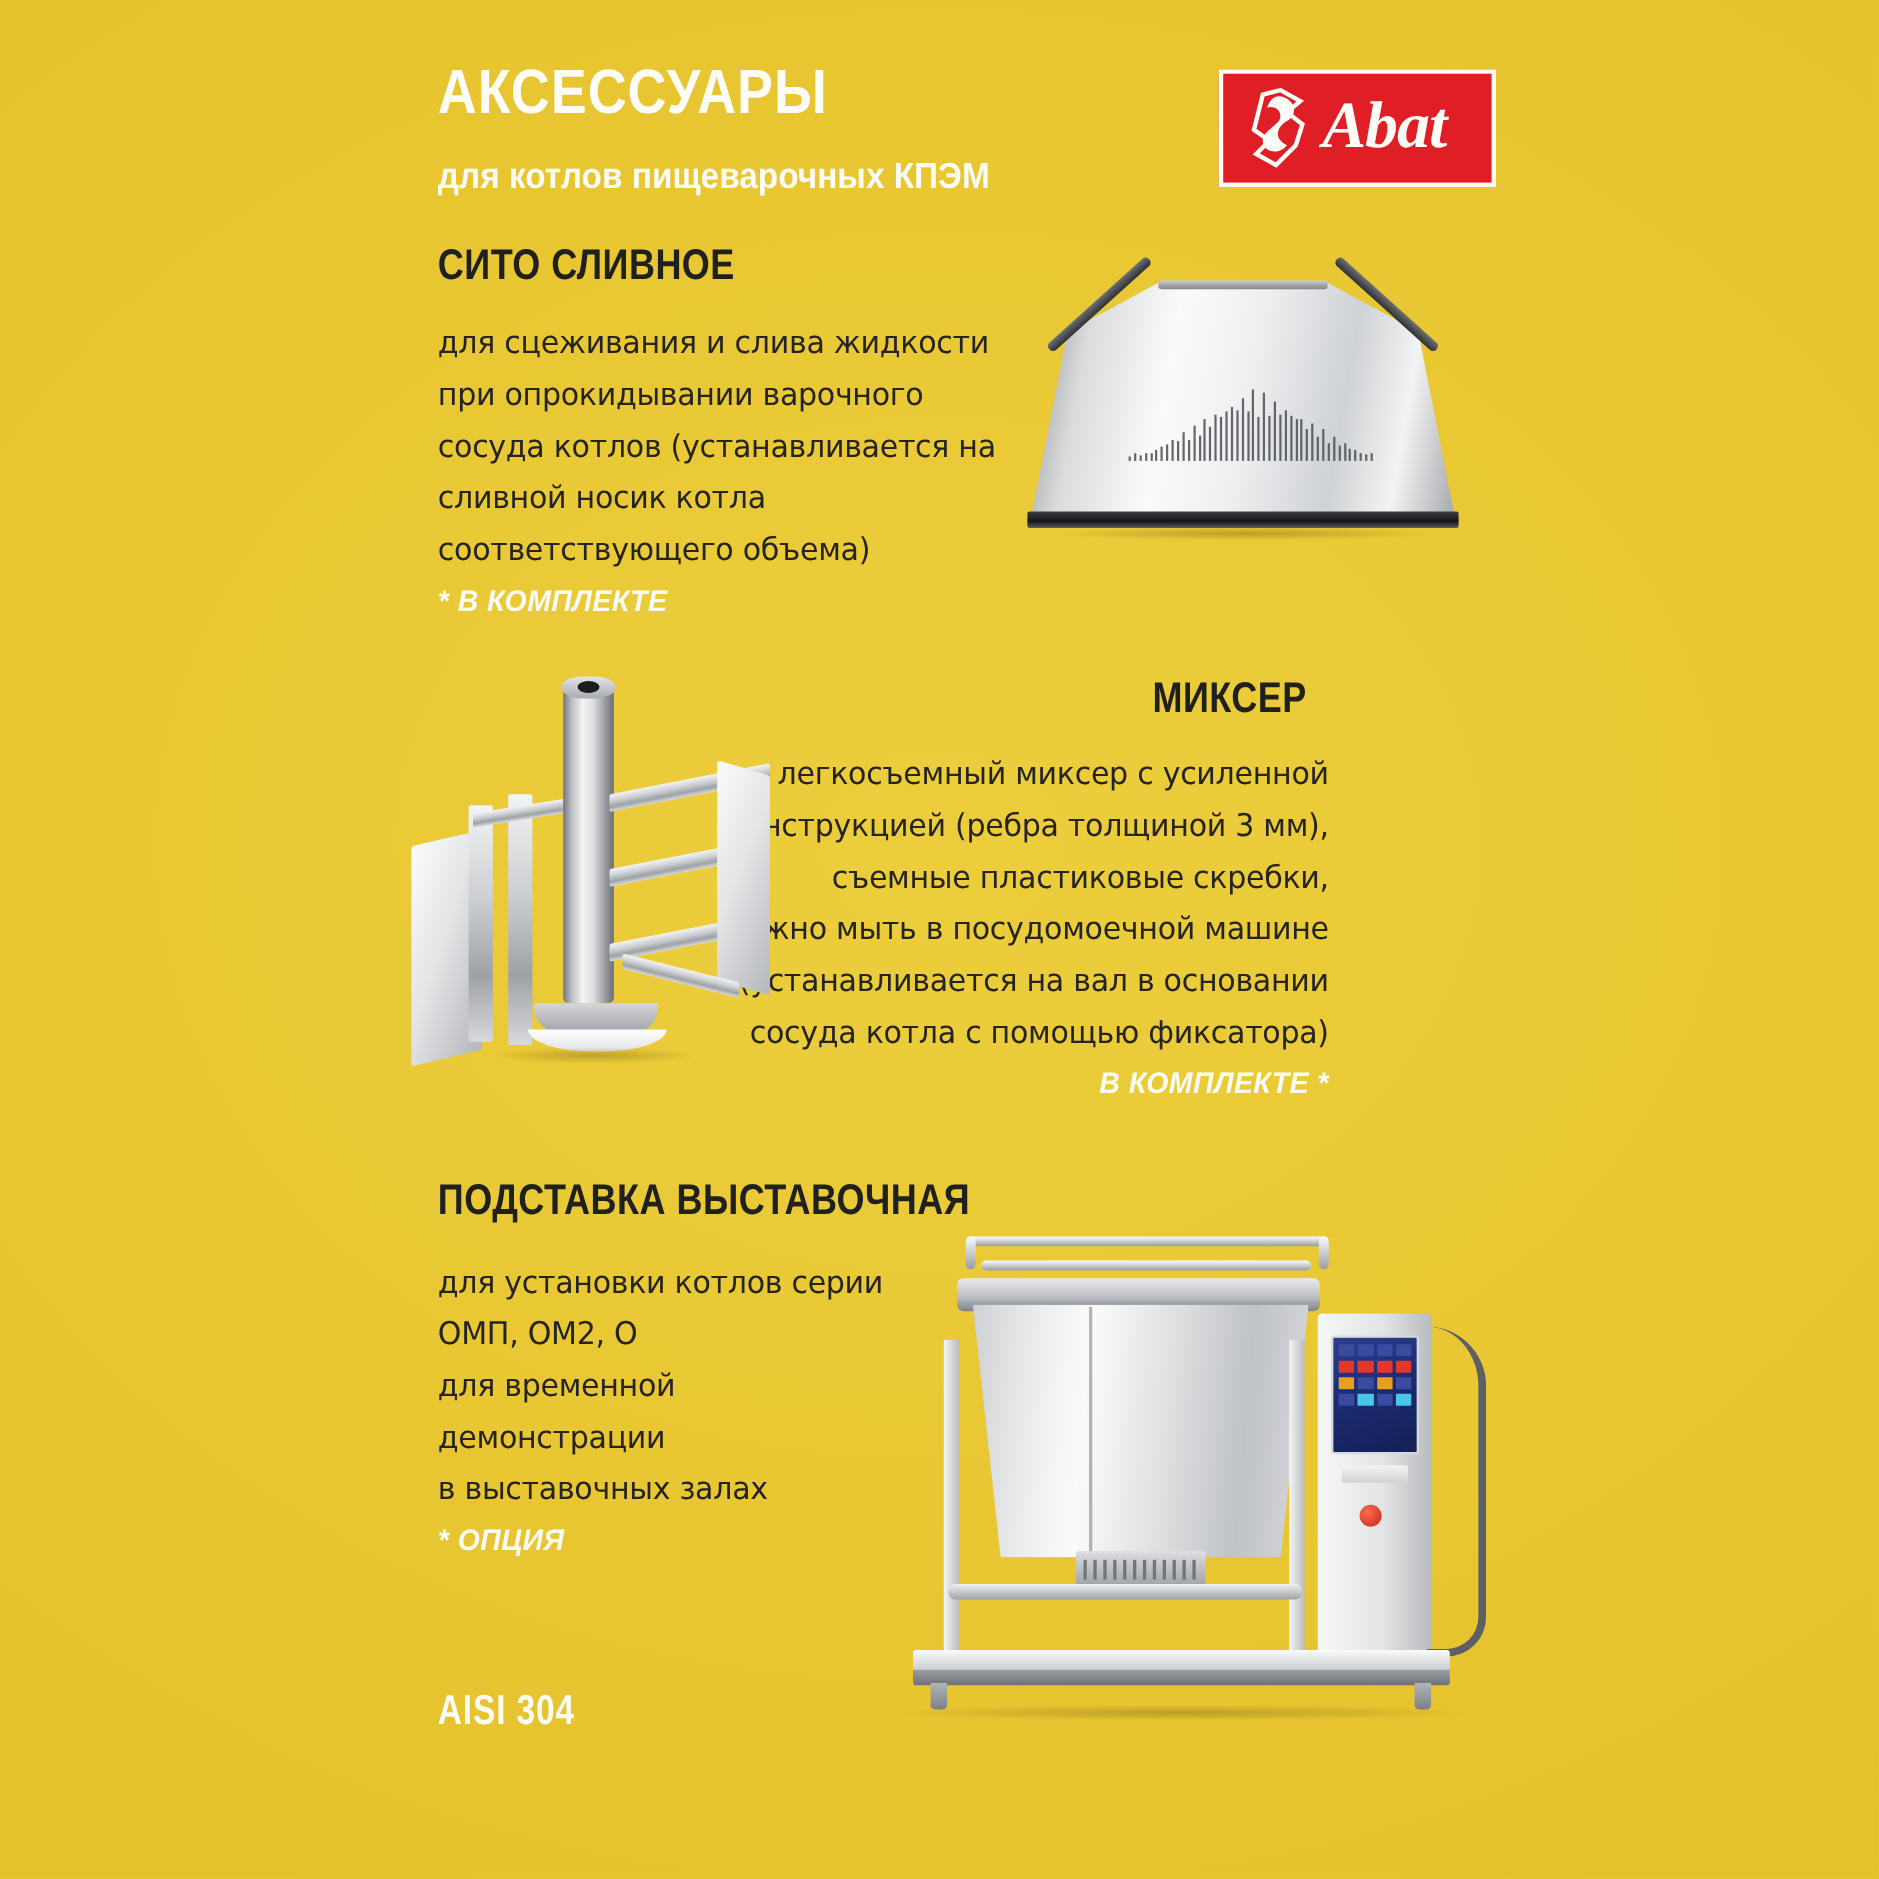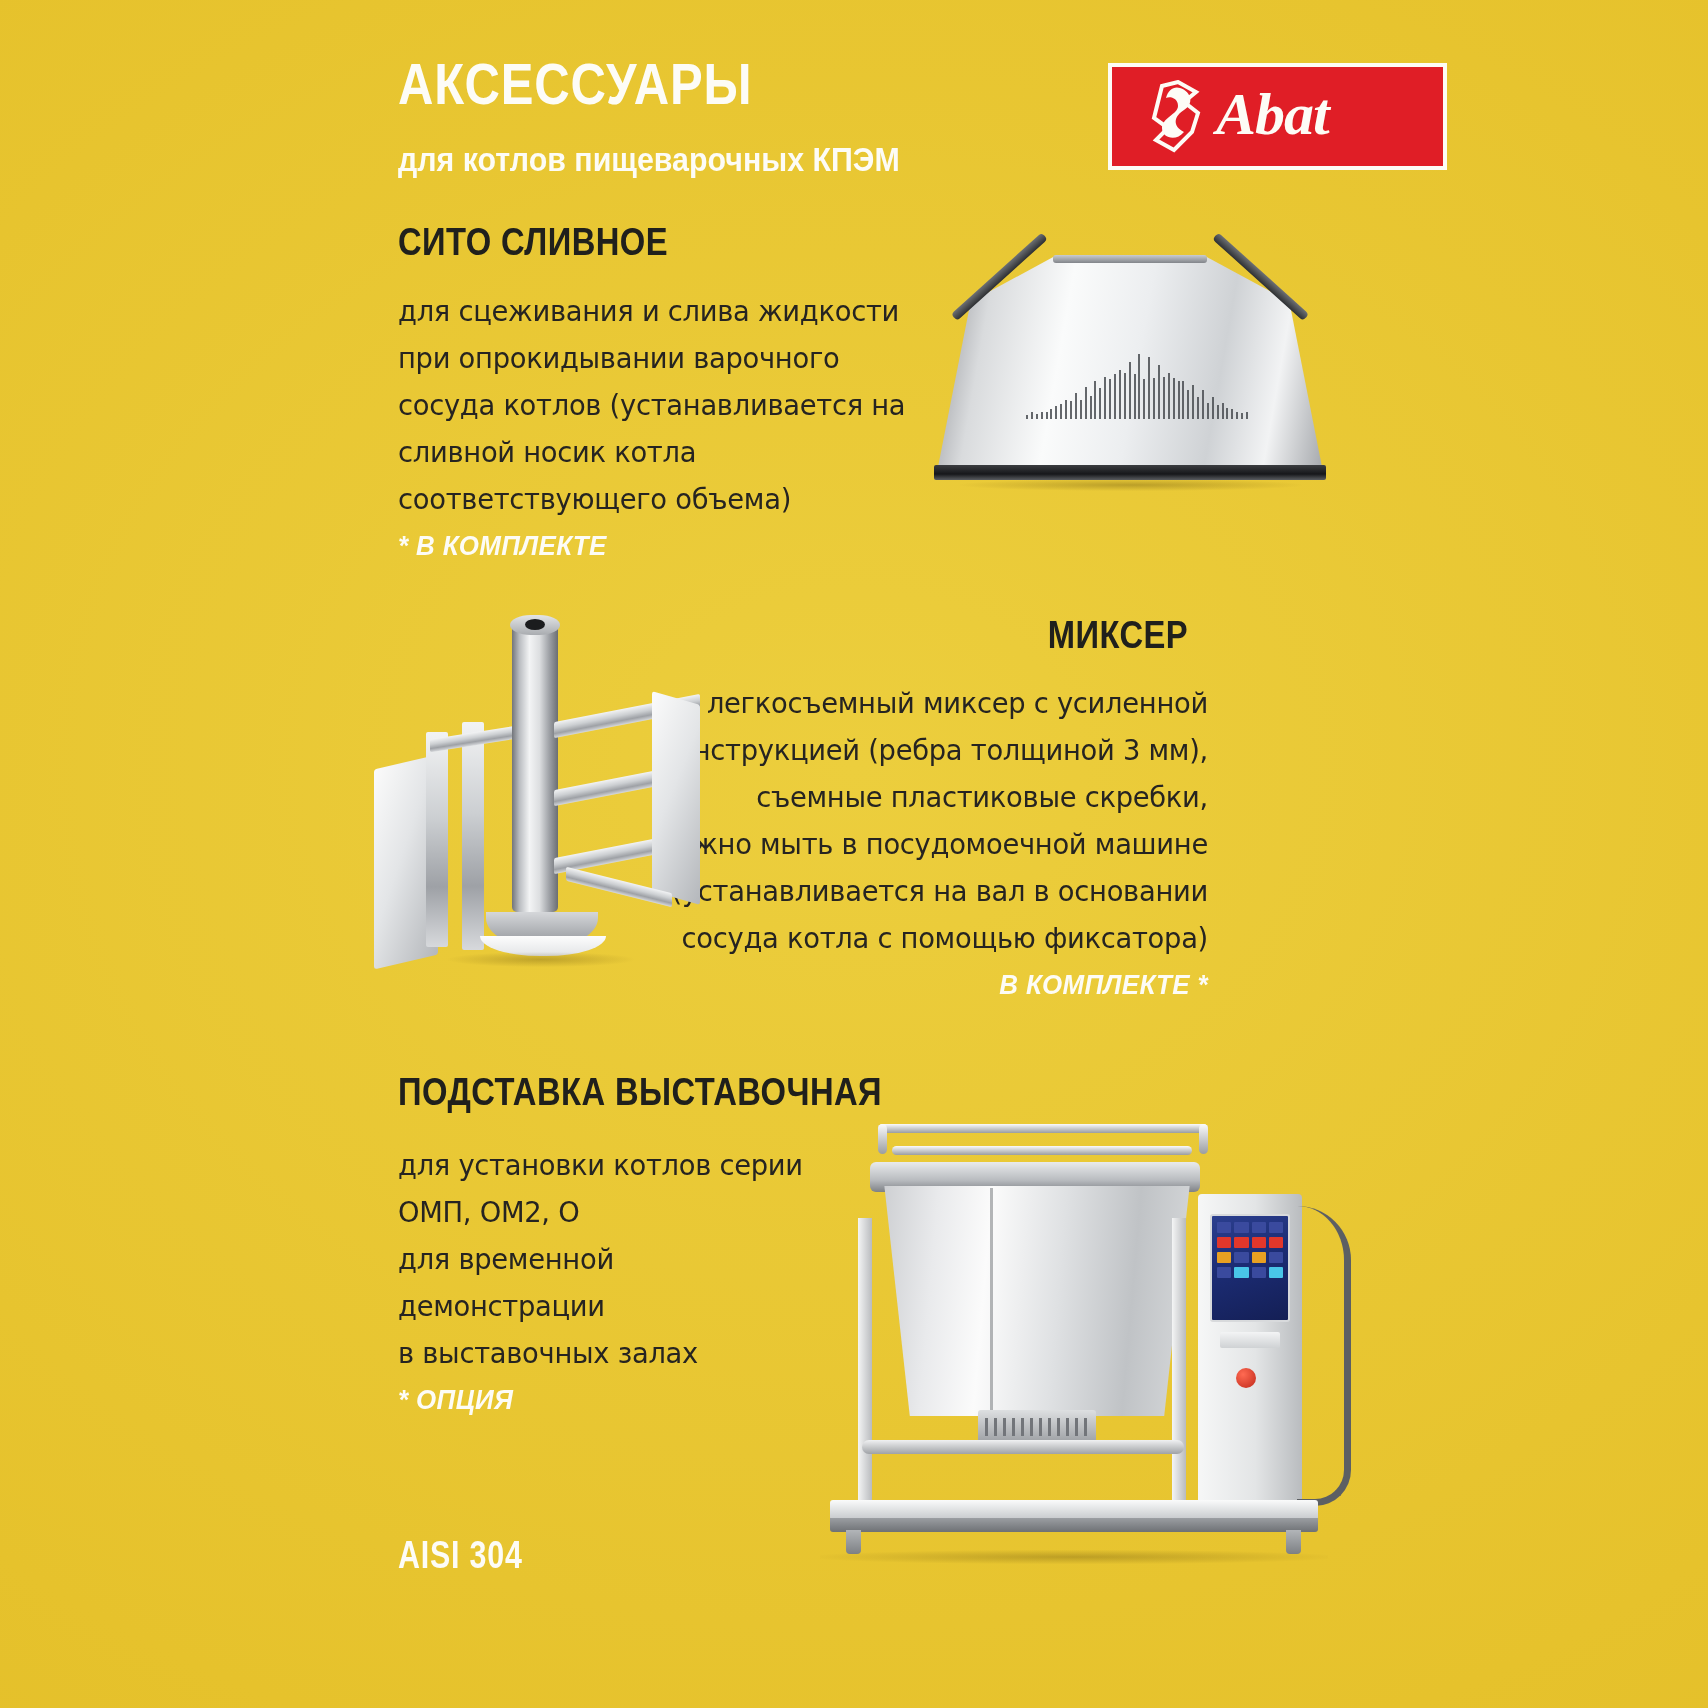--- a/index.html
+++ b/index.html
@@ -93,27 +93,27 @@
     transform: scaleX(0.8);
     transform-origin: left top;
     letter-spacing: 1px;
     white-space: nowrap;
   }
 
   
   .logo {
     position: absolute;
     left: 1108px; top: 63px;
-    width: 339px; height: 107px;
+    width: 252px; height: 107px;
     background: #e01e26;
     border: 4px solid #fdfcf6;
     display: flex;
     align-items: center;
     justify-content: flex-start;
-    padding-left: 32px;
+    padding-left: 18px;
     gap: 6px;
   }
   .logo-mark { width: 66px; height: 74px; flex: none; }
   .logo-text {
     font-family: "Liberation Serif", "DejaVu Serif", serif;
     font-style: italic;
     font-weight: 700;
     font-size: 60px;
     color: #fdfcf6;
     line-height: 1;

